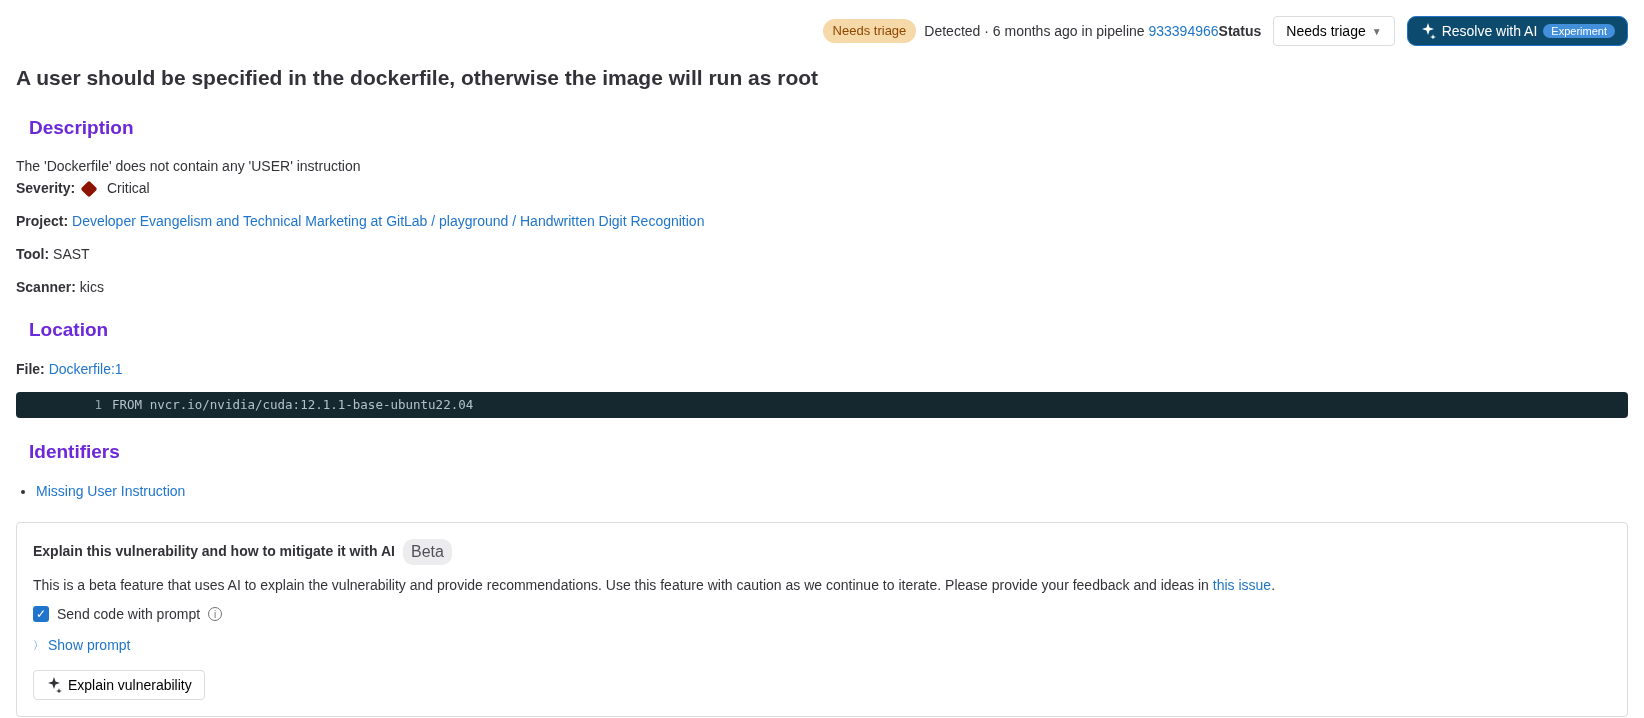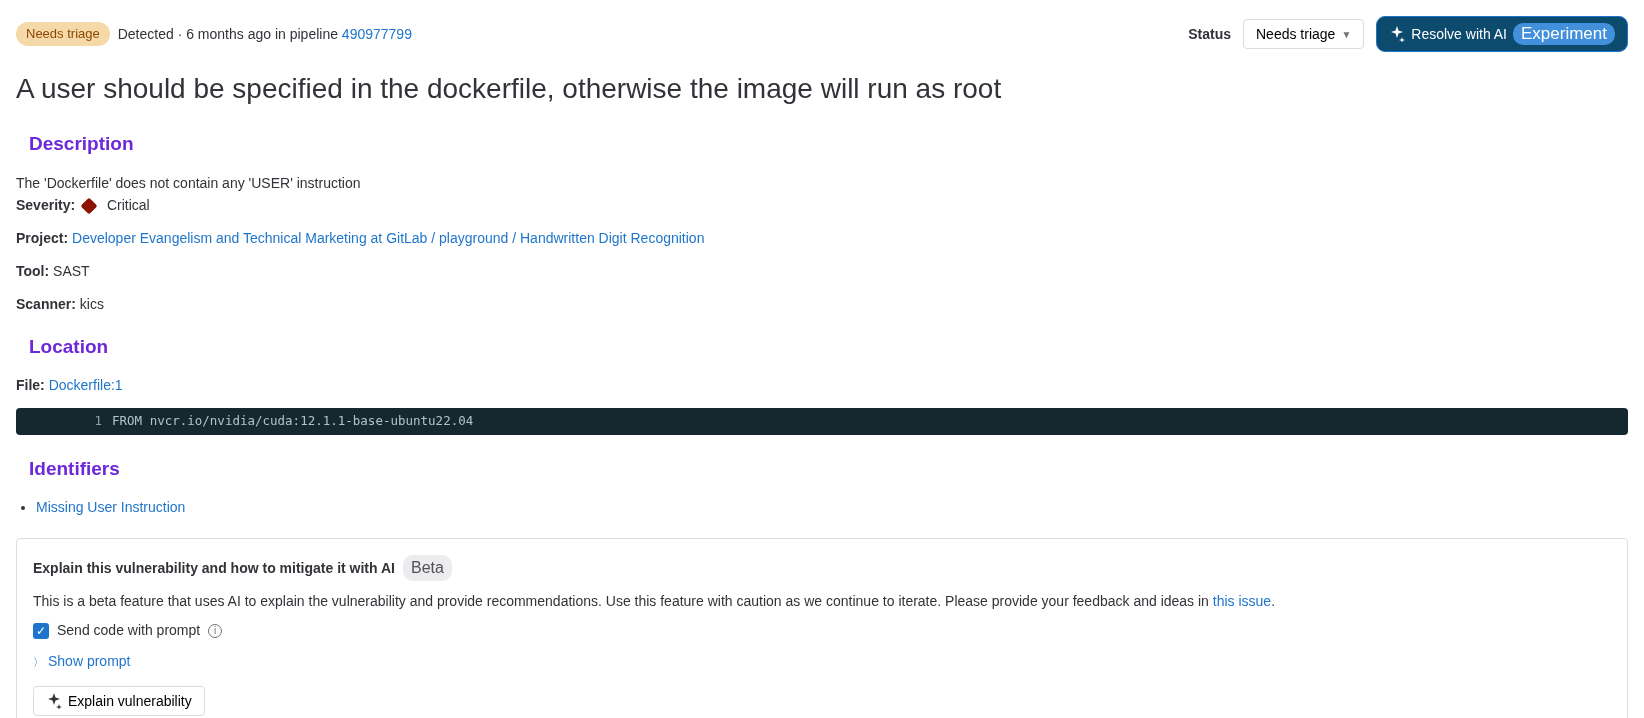--- a/index.html
+++ b/index.html
@@ -6,21 +6,21 @@
   body {
     font-family: -apple-system, BlinkMacSystemFont, "Segoe UI", Helvetica, Arial, sans-serif;
     color: #333238;
     background: #fff;
     padding: 16px;
     font-size: 14px;
     line-height: 1.5;
   }
   .header-row {
     display: flex;
-    justify-content: space-between;
+    justify-content: flex-end;
     align-items: center;
     margin-bottom: 16px;
   }
   .header-left {
     display: flex;
     align-items: center;
     gap: 8px;
   }
   .header-right {
     display: flex;
@@ -52,23 +52,23 @@
     background: #0c4a6e;
     border-color: #1f75cb;
     color: #fff;
     border-radius: 9px;
   }
   .exp-badge {
     background: #428fdc;
     color: #fff;
     padding: 1px 8px;
     border-radius: 10px;
-    font-size: 17px;
-  }
-  h1 { font-size: 28px; font-weight: 400; margin-bottom: 20px; color: #333238; }
+    font-size: 11px;
+  }
+  h1 { font-size: 21px; font-weight: 700; margin-bottom: 20px; color: #333238; }
   h3 { font-size: 19px; font-weight: 600; margin: 18px 13px 14px; color: #6d28d9; }
   .body-text { margin-bottom: 1px; }
   .meta-row { margin-bottom: 12px; }
   .meta-label { font-weight: 600; }
   .sev-icon {
     display: inline-block; width: 12px; height: 12px; background: #8d1300;
     border-radius: 2px; transform: rotate(45deg); vertical-align: middle;
     margin: 0 8px 0 4px;
   }
   ul.identifier-list { padding-left: 20px; margin-bottom: 20px; }
@@ -106,21 +106,21 @@
   .chevron-d { font-size: 10px; color: #737278; }
   .sparkle { width: 16px; height: 16px; }
 </style>
 </head>
 <body>
 
 <div class="header-row">
   <div class="header-left">
     <span class="triage-badge">Needs triage</span>
     <span class="detected-text">
-      <span>Detected · 6 months ago in pipeline </span><a class="link">490977799</a>
+      <span>Detected · 6 months ago in pipeline </span><a class="link">933394966</a>
     </span>
   </div>
   <div class="header-right">
     <span class="status-label">Status</span>
     <button class="btn">
       <span>Needs triage</span>
       <span class="chevron-d">▼</span>
     </button>
     <button class="btn btn-primary">
       <svg class="sparkle" viewBox="0 0 16 16" fill="currentColor">

